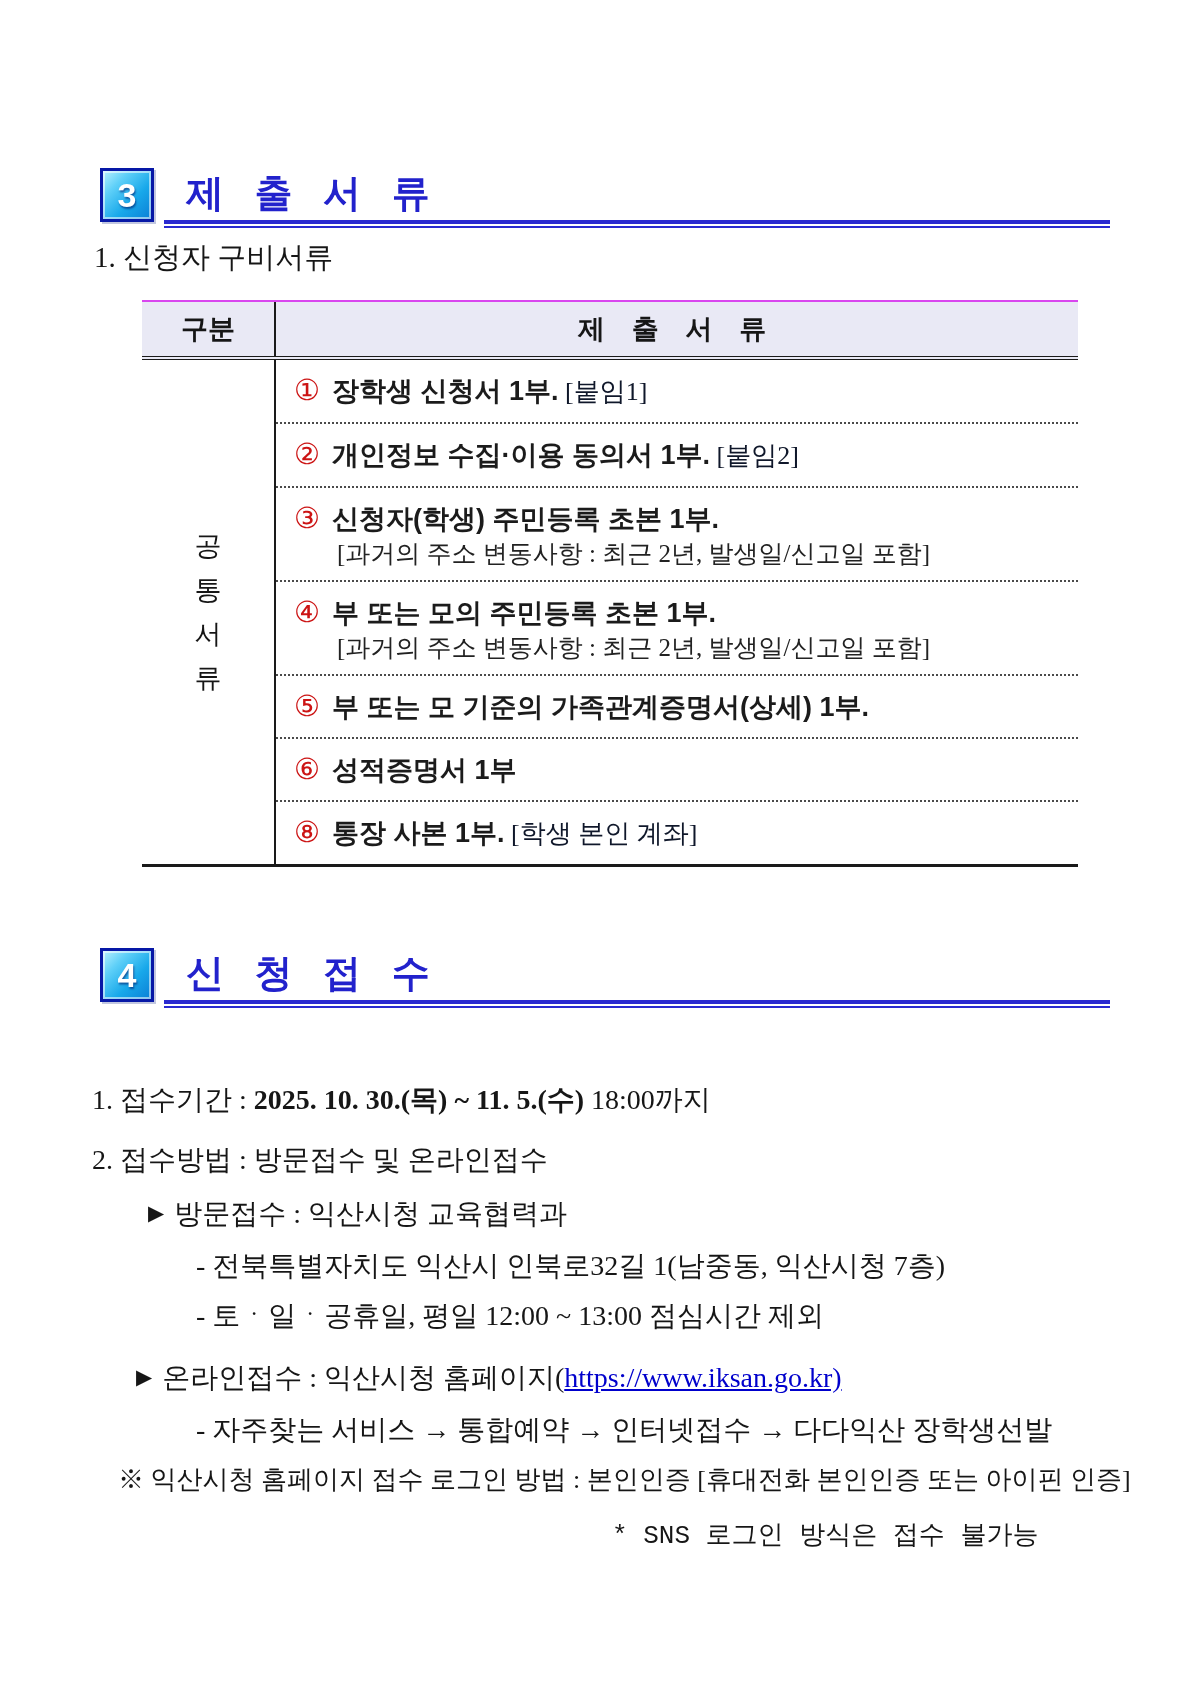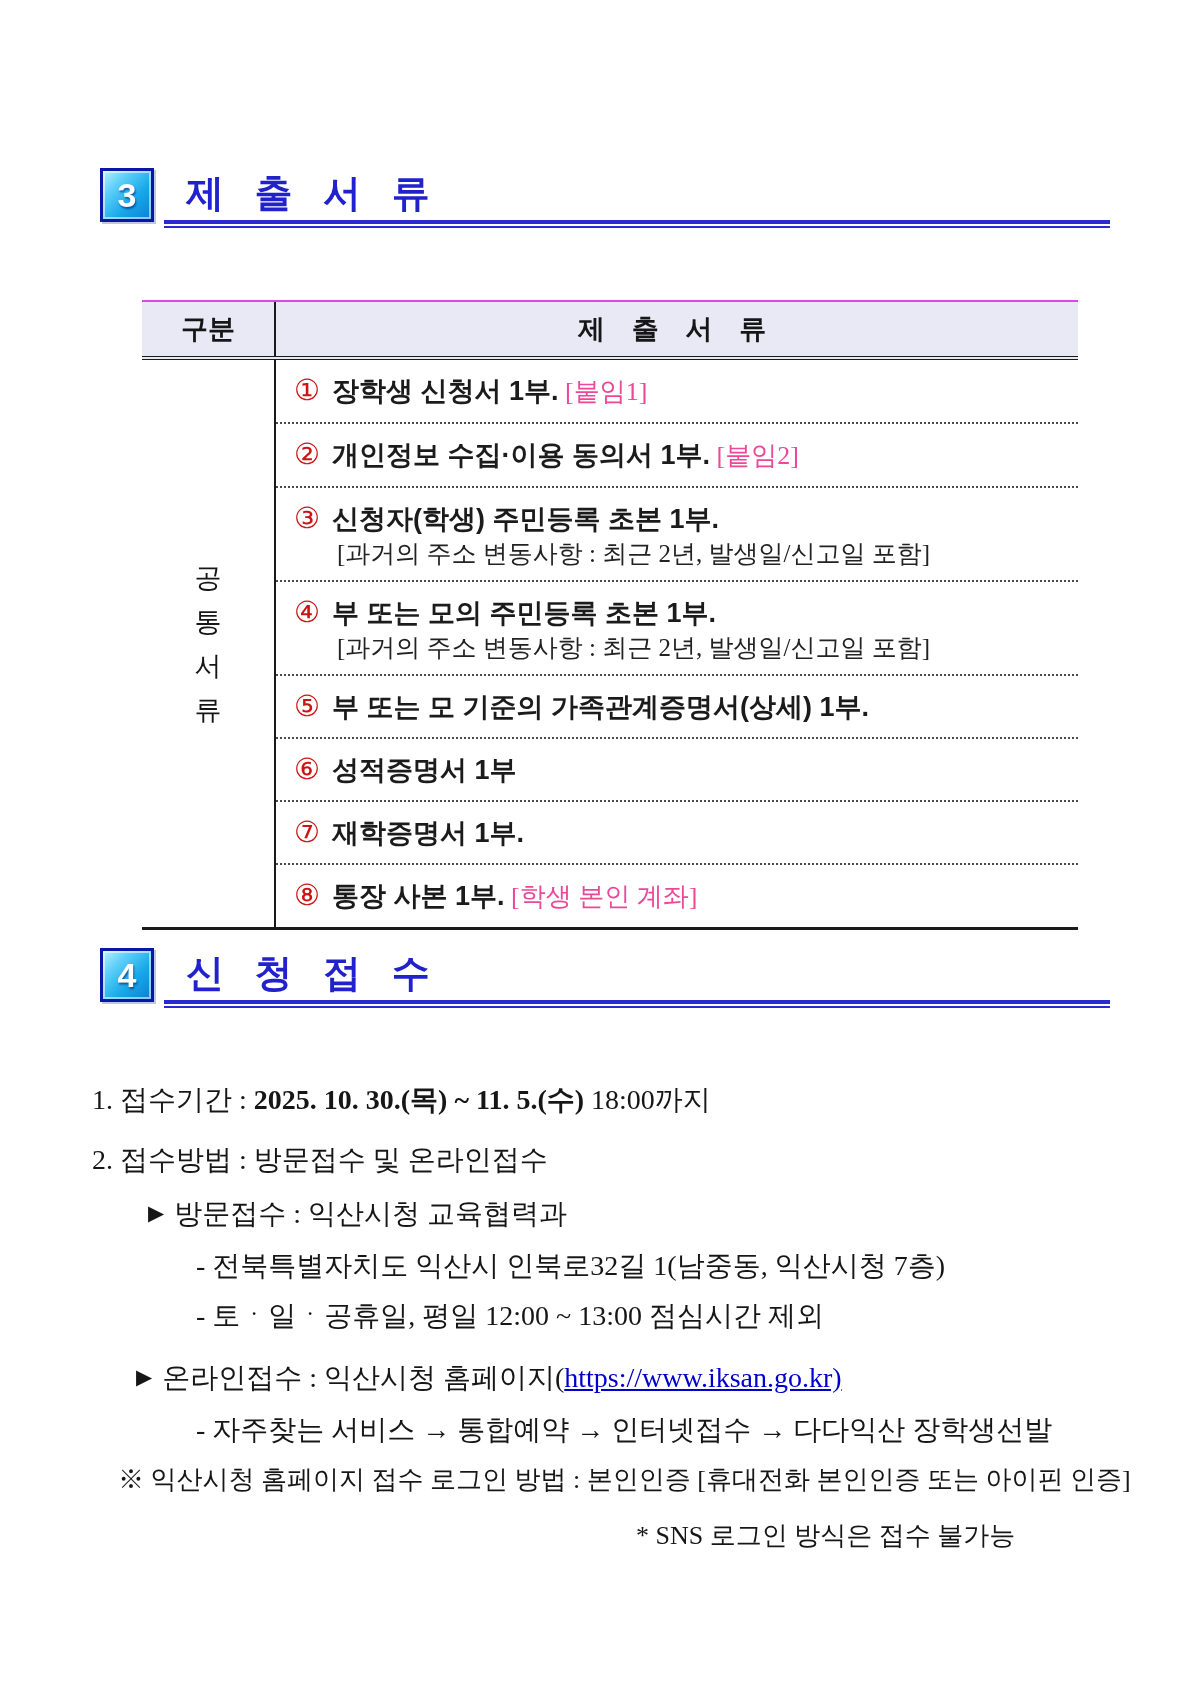--- a/index.html
+++ b/index.html
@@ -48,21 +48,21 @@
     width:132px;border-right:2px solid #1a1a1a;
     display:flex;flex-direction:column;align-items:center;justify-content:center;
     font-size:27px;line-height:44px;
   }
   .rowsbox{flex:1;}
   .trow{padding:11px 8px 11px 18px;}
   .trow + .trow{border-top:2px dotted #4a4a4a;}
   .l1{font-size:27px;line-height:38px;}
   .cnum{color:var(--red,#cc1414);font-size:29px;margin-right:12px;}
   .btxt{font-family:"Liberation Sans","DejaVu Sans",sans-serif;font-weight:bold;color:#1b1b1b;}
-  .ntxt{font-size:26px;color:#ec4899;}
+  .ntxt{font-size:26px;color:#0f172a;}
   .sub{font-size:25px;line-height:31px;margin-left:43px;color:#222;}
 
   
   .line{font-size:28px;line-height:36px;white-space:nowrap;margin-top:48px;}
   .line .bd{font-weight:bold;}
   .bullet{font-size:21px;margin-right:10px;position:relative;top:-3px;}
   .small{font-size:26px;}
   a.doclink{color:var(--link_blue,#0000cc);text-decoration:underline;}
 </style>
 </head>
@@ -74,20 +74,21 @@
     <div class="badge">3</div>
     <div class="title-col">
       <div class="sec-title">제 출 서 류</div>
       <div class="rule">
         <div class="r1"></div>
         <div class="r2"></div>
       </div>
     </div>
   </div>
 
+  <div class="abs intro" style="left:94px;top:240px;">1. 신청자 구비서류</div>
 
   <div class="abs doc-table" style="left:142px;top:300px;">
     <div class="thead">
       <div class="th th1">구분</div>
       <div class="th th2">제 출 서 류</div>
     </div>
     <div class="tbody">
       <div class="gcol">
         <div>공</div>
         <div>통</div>
@@ -119,24 +120,20 @@
         <div class="trow">
           <div class="l1"><span class="cnum">⑤</span><span class="btxt">부 또는 모 기준의 가족관계증명서(상세) 1부.</span></div>
 
         </div>
 
         <div class="trow">
           <div class="l1"><span class="cnum">⑥</span><span class="btxt">성적증명서 1부</span></div>
 
         </div>
 
-        <div class="trow">
-          <div class="l1"><span class="cnum">⑦</span><span class="btxt">재학증명서 1부.</span></div>
-
-        </div>
 
         <div class="trow">
           <div class="l1"><span class="cnum">⑧</span><span class="btxt">통장 사본 1부.</span><span class="ntxt optional"> [학생 본인 계좌]</span></div>
 
         </div>
 
       </div>
     </div>
   </div>
 
@@ -160,15 +157,15 @@
   <div class="abs line" style="left:196px;top:1200px;">- 전북특별자치도 익산시 인북로32길 1(남중동, 익산시청 7층)</div>
 
   <div class="abs line" style="left:196px;top:1250px;">- 토ㆍ일ㆍ공휴일, 평일 12:00 ~ 13:00 점심시간 제외</div>
 
   <div class="abs line" style="left:136px;top:1312px;"><span class="bullet">▶</span><span>온라인접수 : 익산시청 홈페이지(</span><a class="doclink" href="#">https://www.iksan.go.kr)</a></div>
 
   <div class="abs line" style="left:196px;top:1364px;">- 자주찾는 서비스 → 통합예약 → 인터넷접수 → 다다익산 장학생선발</div>
 
   <div class="abs line small" style="left:118px;top:1414px;">※ 익산시청 홈페이지 접수 로그인 방법 : 본인인증 [휴대전화 본인인증 또는 아이핀 인증]</div>
 
-  <div class="abs line small" style="left:636px;top:1470px;">* SNS 로그인 방식은 접수 불가능</div>
+  <div class="abs line small" style="left:612px;top:1470px;font-family:Liberation Mono, monospace;">* SNS 로그인 방식은 접수 불가능</div>
 
 </div>
 
 </body></html>

